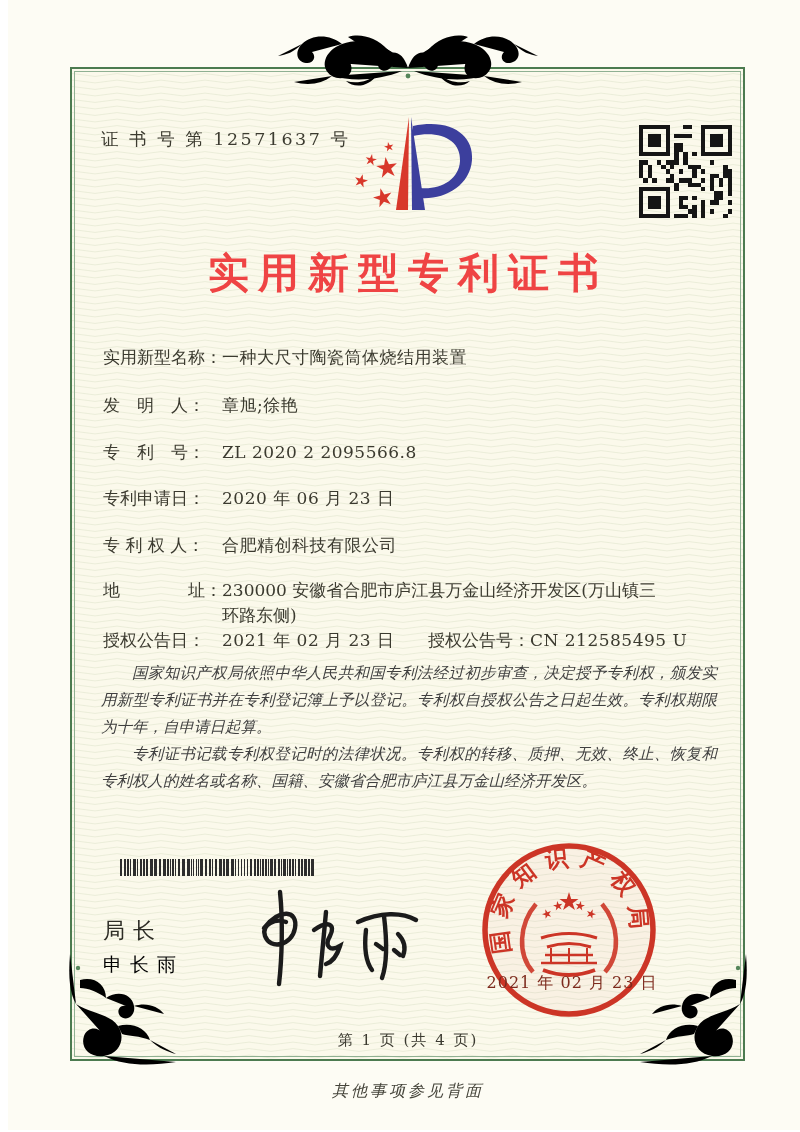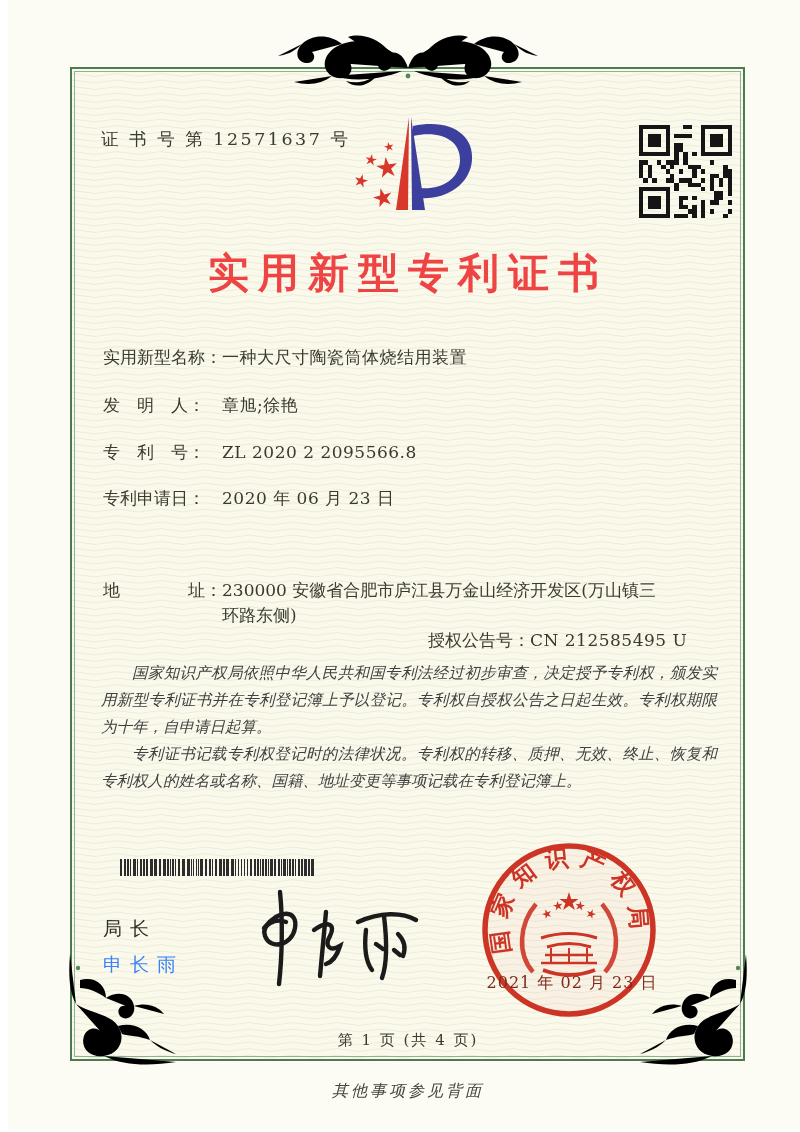--- a/index.html
+++ b/index.html
@@ -19,22 +19,22 @@
   .frow{position:absolute;left:95px;font-size:17px;line-height:25px;white-space:nowrap;color:#3b3a2f;}
   .frow .lbl{display:inline-block;width:119px;vertical-align:top;}
   .frow .val{letter-spacing:.5px;}
   .frow .val-wrap{display:inline-block;width:448px;white-space:normal;vertical-align:top;
                   word-break:break-all;line-break:anywhere;}
   .r1{top:345px}.r2{top:393px}.r3{top:440px}.r4{top:486px}.r5{top:533px}.r6{top:578px}.r7{top:628px}
   .grant2{position:absolute;left:325px;top:0;}
   .paras{left:93px;top:660px;width:616px;font-size:15.5px;line-height:27px;
          font-style:italic;text-align:justify;color:#404040;}
   .paras p{margin:0;text-indent:2em;}
-  .sig-title{left:95px;top:916px;font-size:19px;letter-spacing:8px;color:#2e2d26;}
-  .sig-name{left:95px;top:952px;font-size:19px;letter-spacing:8px;color:#3b82f6;}
+  .sig-title{left:95px;top:916px;font-size:22px;letter-spacing:8px;color:#2e2d26;}
+  .sig-name{left:95px;top:952px;font-size:19px;letter-spacing:8px;color:#000000;}
   .seal-date{left:476px;top:973px;width:176px;text-align:center;font-size:16px;
              letter-spacing:1px;color:#7d2a1d;z-index:6;}
   .page-no{left:0;right:0;top:1031px;text-align:center;font-size:15px;letter-spacing:2px;color:#3b3a30;}
   .back-note{left:0;right:0;top:1081px;text-align:center;font-size:16px;font-style:italic;
              letter-spacing:3px;color:#45443a;}
 </style>
 </head>
 <body>
 
 <div class="page">
@@ -456,30 +456,34 @@
   </div>
   <div class="frow r2">
     <span class="lbl">发　明　人：</span><span class="val">章旭;徐艳</span>
   </div>
   <div class="frow r3">
     <span class="lbl">专　利　号：</span><span class="val">ZL 2020 2 2095566.8</span>
   </div>
   <div class="frow r4">
     <span class="lbl">专利申请日：</span><span class="val">2020 年 06 月 23 日</span>
   </div>
+  <div class="frow r5">
+    <span class="lbl">专 利 权 人：</span><span class="val">合肥精创科技有限公司</span>
+  </div>
   <div class="frow r6">
     <span class="lbl">地　　　　址：</span><span class="val-wrap">230000 安徽省合肥市庐江县万金山经济开发区(万山镇三环路东侧)</span>
   </div>
   <div class="frow r7">
+    <span><span class="lbl">授权公告日：</span><span class="val">2021 年 02 月 23 日</span></span>
     <span class="grant2"><span>授权公告号：</span><span class="val">CN 212585495 U</span></span>
   </div>
 
   <div class="abs paras">
     <p>国家知识产权局依照中华人民共和国专利法经过初步审查，决定授予专利权，颁发实用新型专利证书并在专利登记簿上予以登记。专利权自授权公告之日起生效。专利权期限为十年，自申请日起算。</p>
-    <p>专利证书记载专利权登记时的法律状况。专利权的转移、质押、无效、终止、恢复和专利权人的姓名或名称、国籍、地址变更等事项记载在专利登记簿上。</p>
+    <p>专利证书记载专利权登记时的法律状况。专利权的转移、质押、无效、终止、恢复和专利权人的姓名或名称、国籍、安徽省合肥市庐江县万金山经济开发区。</p>
   </div>
 
   <svg class="abs" id="barcode" style="left:112px;top:859px" width="196" height="17" viewBox="0 0 196 17">
       <rect x="0" y="0" width="2" height="17" fill="#2d2d2d"></rect>
       <rect x="4" y="0" width="2" height="17" fill="#2d2d2d"></rect>
       <rect x="7" y="0" width="2" height="17" fill="#2d2d2d"></rect>
       <rect x="10" y="0" width="1" height="17" fill="#2d2d2d"></rect>
       <rect x="13" y="0" width="3" height="17" fill="#2d2d2d"></rect>
       <rect x="17" y="0" width="1" height="17" fill="#2d2d2d"></rect>
       <rect x="20" y="0" width="2" height="17" fill="#2d2d2d"></rect>

